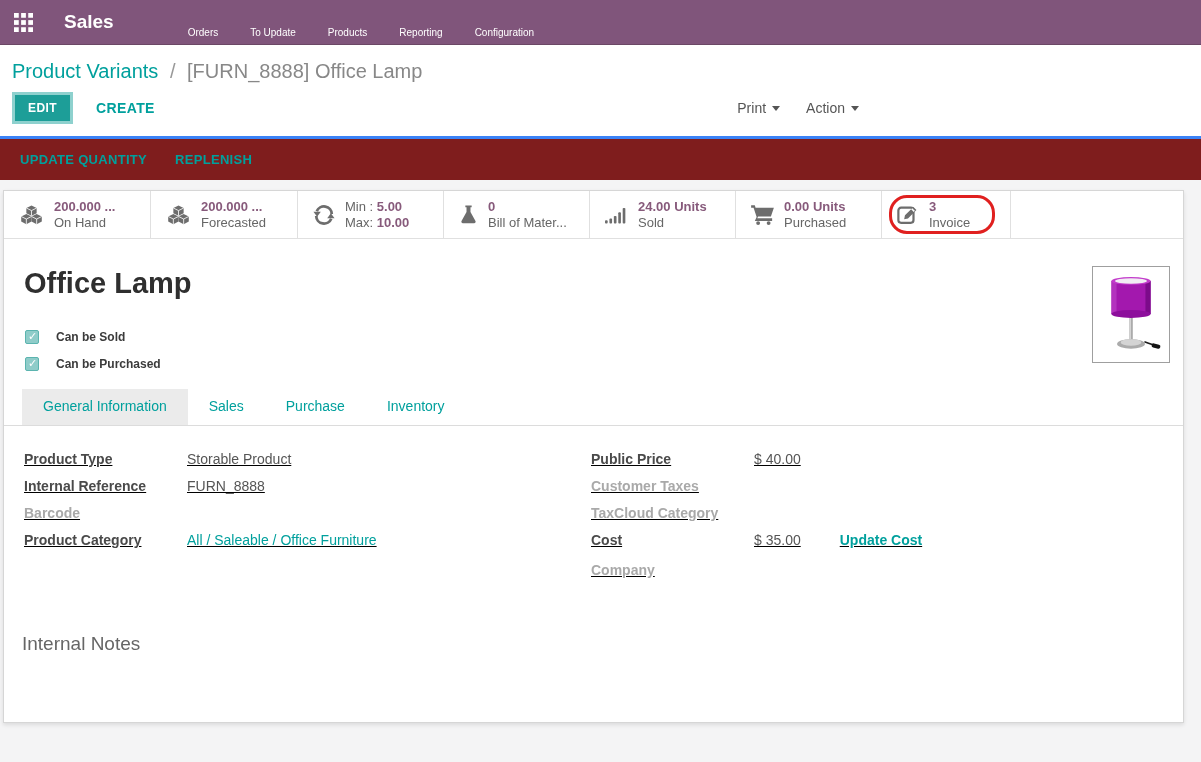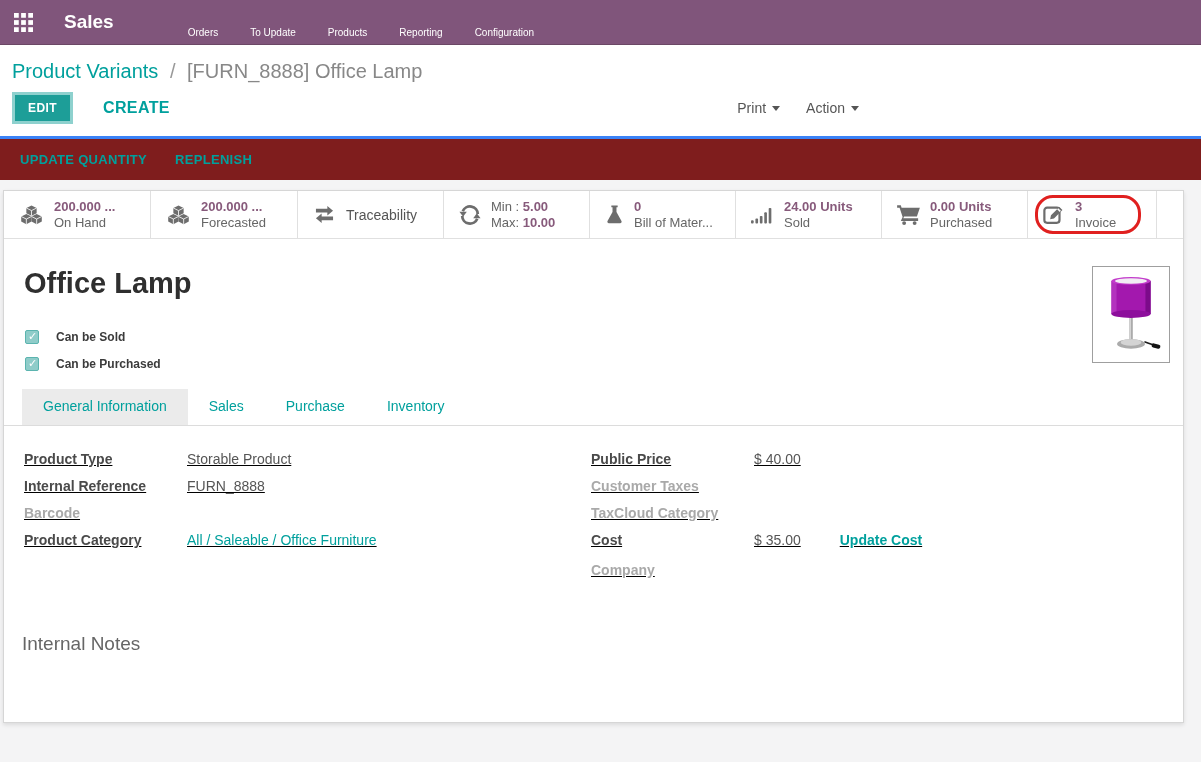--- a/index.html
+++ b/index.html
@@ -17,22 +17,22 @@
   .nav-item { font-size:10px; color:#ffffff; padding:8px 12px; cursor:pointer;margin-top:20px; }
 
   
   .control-panel { position:absolute; left:0; top:45px; width:100%; height:91px; background:#fff; }
   .breadcrumb { padding:15px 0 0 12px; font-size:20px; color:#888; }
   .breadcrumb .bc-link { color:#00a09d; cursor:pointer; }
   .breadcrumb .bc-sep { color:#999; padding:0 6px; }
   .button-row { display:flex; align-items:center; margin-top:9px; padding:0 12px; }
   .btn-edit { background:#1d9e98; border:3px solid #8ed1ce; color:#fff; font-weight:bold;
               font-size:12px; letter-spacing:.4px; padding:6px 13px; cursor:pointer; }
-  .btn-create { color:#00a09d; font-weight:bold; font-size:16px; letter-spacing:.4px;
-                margin-left:22px; padding:6px 8px; cursor:pointer; background:none; border:none; }
+  .btn-create { color:#00a09d; font-weight:bold; font-size:14px; letter-spacing:.4px;
+                margin-left:15px; padding:6px 8px; cursor:pointer; background:none; border:none; }
   .cp-right { margin-left:auto; margin-right:330px; display:flex; gap:26px; }
   .dd-btn { font-size:14px; color:#555; cursor:pointer; display:flex; align-items:center; gap:6px; }
   .caret { width:0; height:0; border-left:4px solid transparent; border-right:4px solid transparent;
            border-top:5px solid #555; display:inline-block; }
 
   
   .statusbar { position:absolute; left:0; top:136px; width:100%; height:44px; background:#7f1d1d;
                border-top:3px solid #3b82f6; display:flex; align-items:center; padding-left:20px; gap:28px; }
   .sb-btn { color:#00a09d; font-weight:bold; font-size:13px; letter-spacing:.3px; cursor:pointer;
             background:none; border:none; }
@@ -190,31 +190,20 @@
                 </g>
               </g>
           </svg>
         </span>
         <span class="stat-text">
           <span class="stat-value">200.000 ...</span>
           <span class="stat-label">Forecasted</span>
         </span>
       </div>
 
-      <div class="stat-btn" style="width:146px">
-        <span class="stat-icon">
-          <svg width="23" height="19" viewBox="0 0 24 20">
-              <g fill="#6d6d6d">
-            <path d="M21 6 l-6 -5 v3 H3 v4 h12 v3 z"></path>
-            <path d="M3 14 l6 -5 v3 h12 v4 H9 v3 z"></path>
-          </g>
-            </svg>
-        </span>
-        <span class="single-label">Traceability</span>
-      </div>
 
       <div class="stat-btn" style="width:146px">
         <span class="stat-icon">
           <svg width="22" height="22" viewBox="0 0 24 24">
             <g fill="none" stroke="#6d6d6d" stroke-width="3">
               <path d="M20.5 11a8.5 8.5 0 0 0-16.4-3"></path>
               <path d="M3.5 13a8.5 8.5 0 0 0 16.4 3"></path>
             </g>
             <polygon fill="#6d6d6d" points="0.5,8.5 8.5,8.5 4.5,14"></polygon>
             <polygon fill="#6d6d6d" points="15.5,15.5 23.5,15.5 19.5,10"></polygon>

